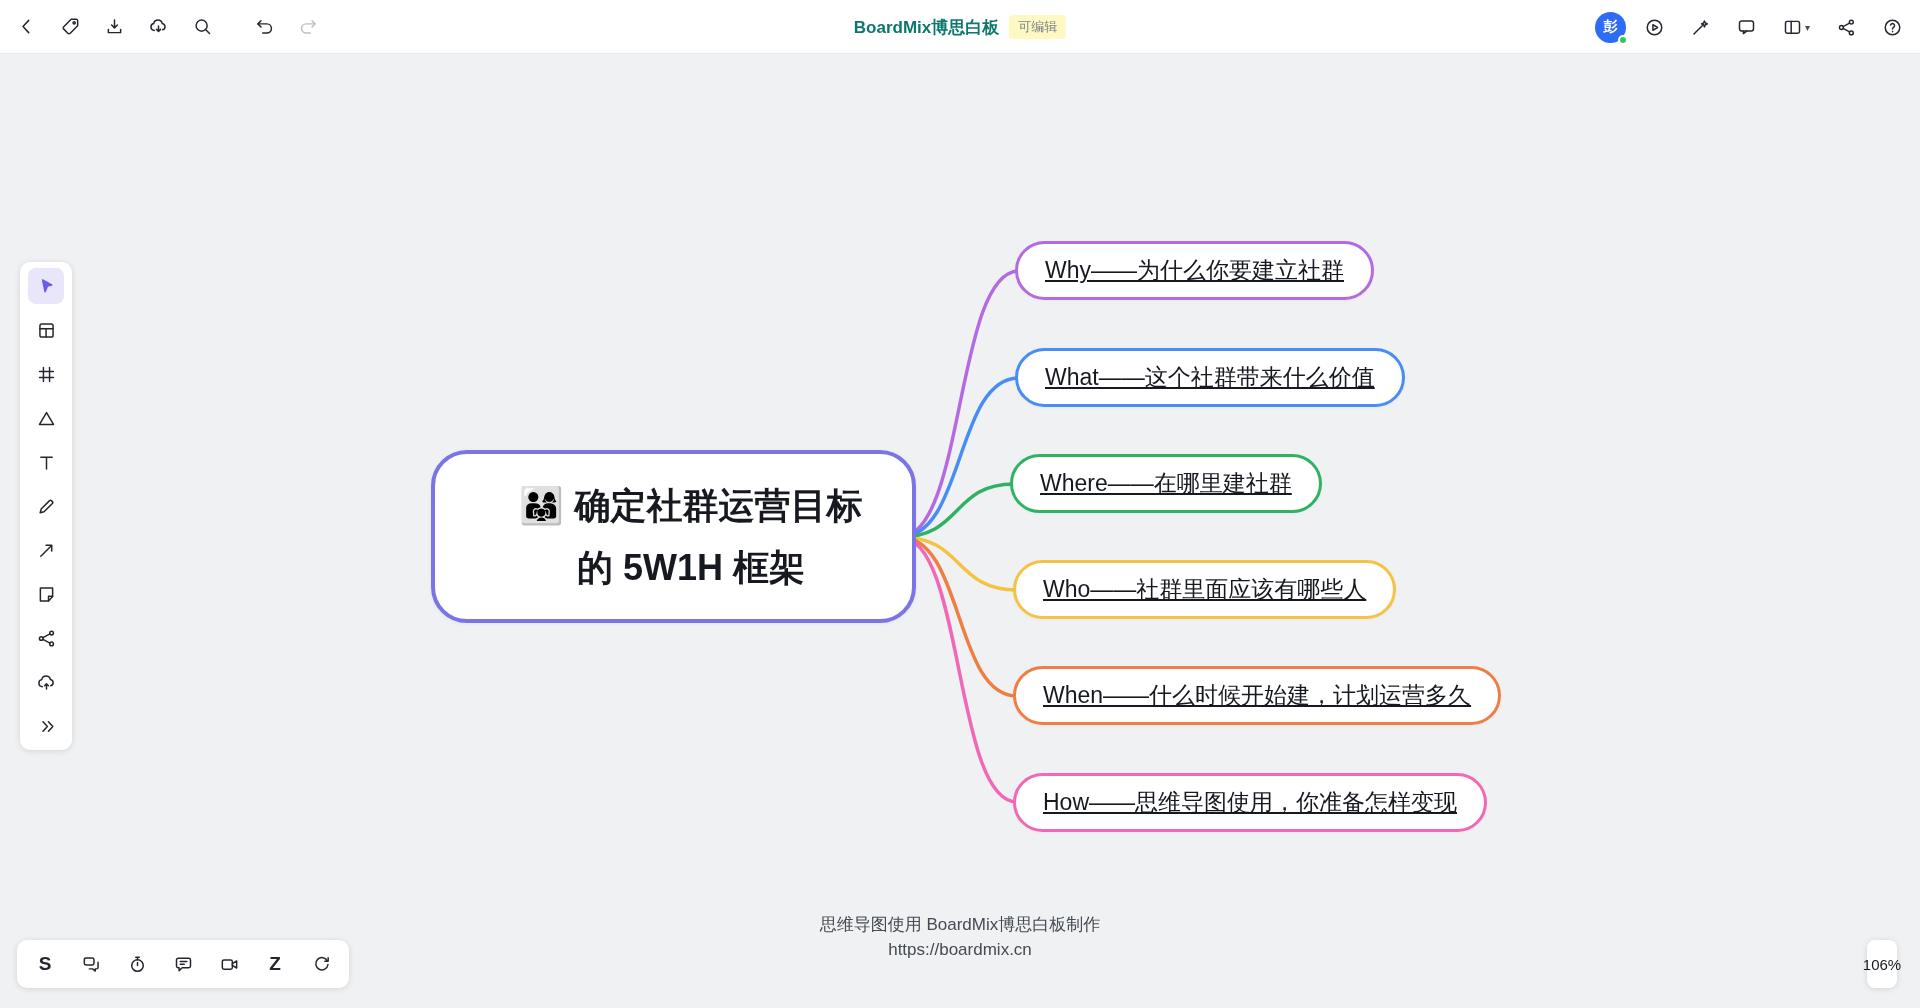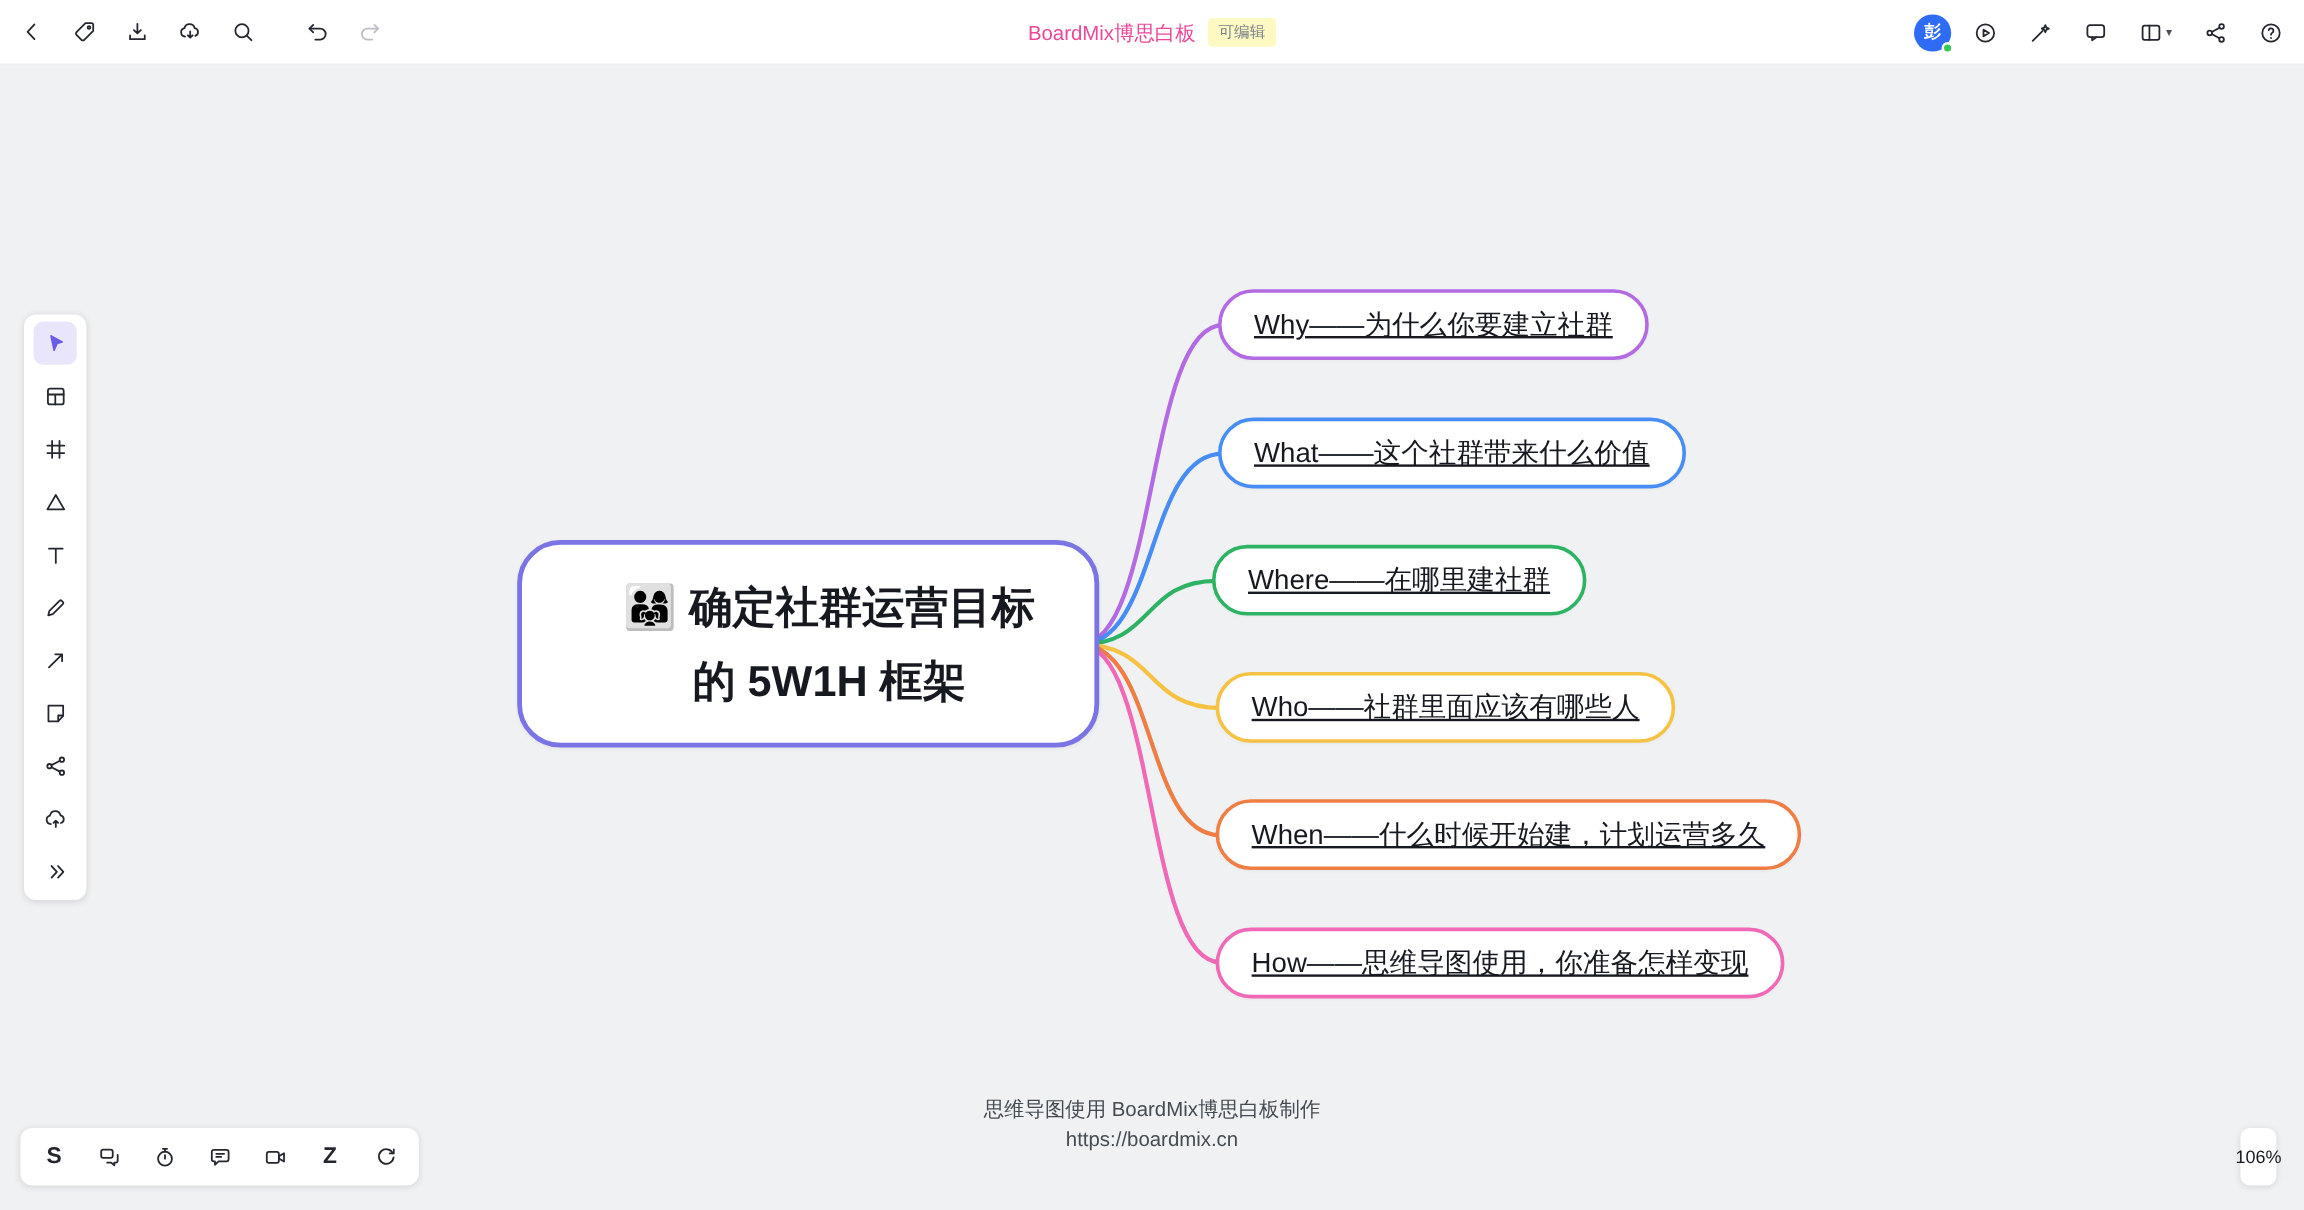--- a/index.html
+++ b/index.html
@@ -6,21 +6,21 @@
   html,body { width:1920px; height:1008px; overflow:hidden;
     font-family:"Liberation Sans","DejaVu Sans",sans-serif; background:#f0f1f2; color:#24272e; }
 
   
   .topbar { position:absolute; top:0; left:0; width:1920px; height:54px; background:#fff;
     border-bottom:1px solid #ececee; z-index:10; display:flex; align-items:center; }
   .tb-left { display:flex; align-items:center; gap:8px; padding-left:8px; }
   .tb-right { display:flex; align-items:center; gap:10px; position:absolute; right:10px; top:0; height:54px; }
   .tb-center { position:absolute; left:50%; top:0; height:54px; transform:translateX(-50%);
     display:flex; align-items:center; gap:10px; white-space:nowrap; }
-  .board-title { font-size:17px; font-weight:400; color:#ec4899; }
+  .board-title { font-size:17px; font-weight:700; color:#0f766e; }
   .edit-badge { background:#fef9c3; color:#7d828b; font-size:13px; padding:3px 9px; border-radius:4px; }
 
   .icon-btn { width:36px; height:36px; border-radius:8px; display:flex; align-items:center;
     justify-content:center; cursor:pointer; flex:0 0 auto; }
   svg.ic { width:21px; height:21px; stroke:#24272e; fill:none; stroke-width:1.7;
     stroke-linecap:round; stroke-linejoin:round; }
   svg.ic.disabled { stroke:#bcc0c6; }
   .undo-gap { margin-left:18px; }
   .caret { font-size:10px; color:#4a4f57; margin-left:2px; }
 

